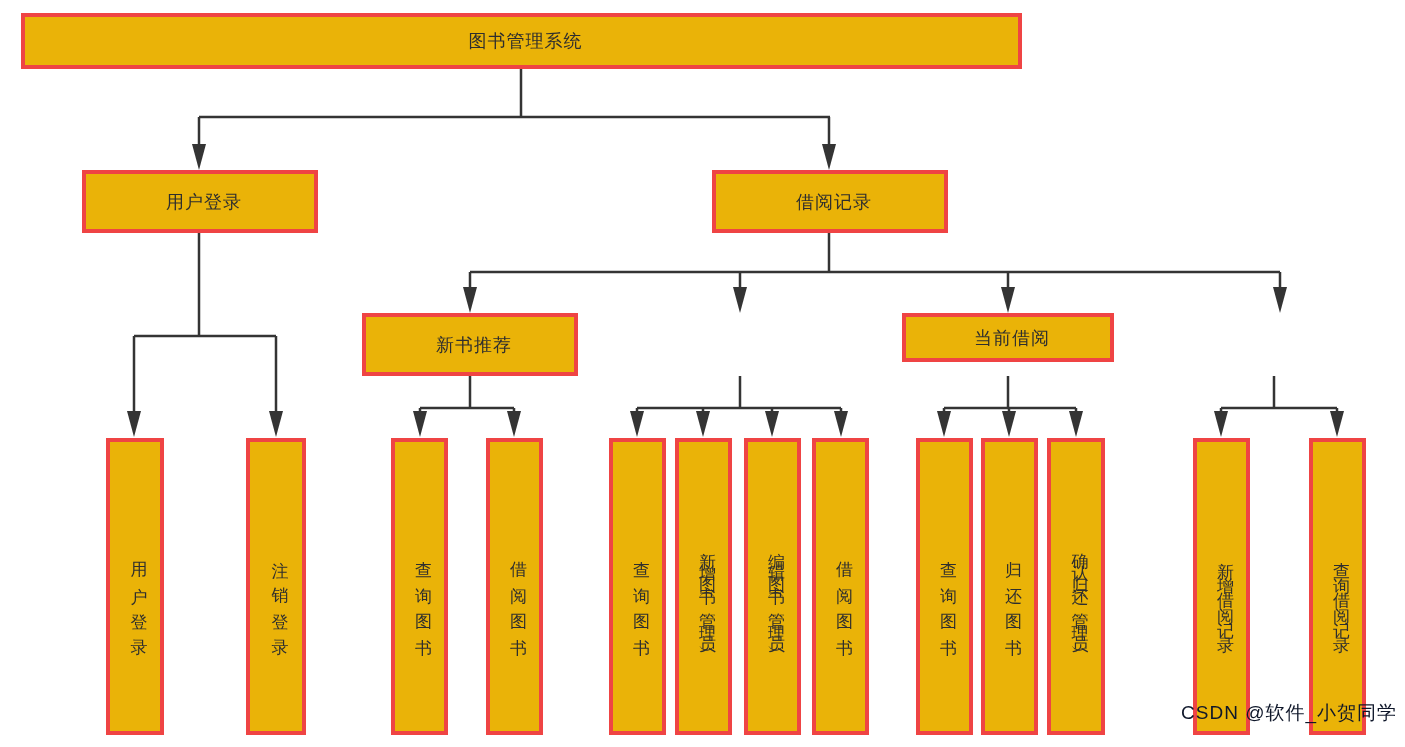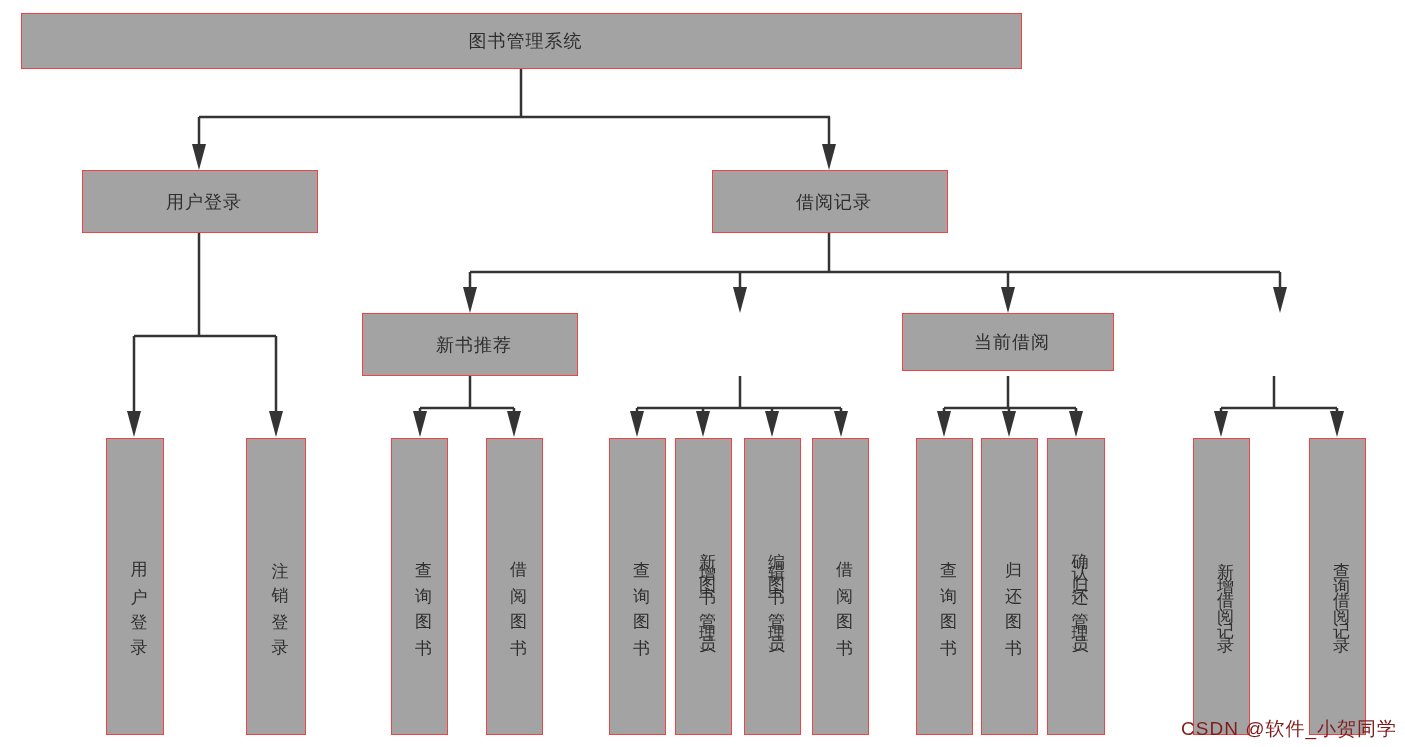--- a/index.html
+++ b/index.html
@@ -6,22 +6,22 @@
   #canvas{
     position:relative;
     width:1405px;height:747px;
     background:#ffffff;
     font-family:"Liberation Sans",sans-serif;
     overflow:hidden;
   }
   #wires{position:absolute;left:0;top:0;z-index:1;pointer-events:none;}
   .node{
     position:absolute;
-    background:#a3a3a3;
-    border:1px solid #ef4444;
+    background:#eab308;
+    border:4px solid #ef4444;
     box-sizing:border-box;
     display:flex;align-items:center;justify-content:center;
     color:#2e2e2e;
     z-index:2;
     padding-left:8px;
   }
   .hnode span{font-size:18px;letter-spacing:1px;white-space:nowrap;}
   .leaf{top:438px;height:297px;}
   .vtext{
     writing-mode:vertical-rl;
@@ -33,43 +33,43 @@
   .sp4{letter-spacing:26px;margin-bottom:-26px;}
   .sp6{letter-spacing:15px;margin-bottom:-15px;}
   .sp9{letter-spacing:12px;margin-bottom:-12px;}
 
   
   #root-box   {left:21px;  top:13px;  width:1001px; height:56px;}
   #b-login    {left:82px;  top:170px; width:236px;  height:63px;}
   #b-mgmt     {left:712px; top:170px; width:236px;  height:63px;}
   #g-newbook  {left:362px; top:313px; width:216px;  height:63px;}
   #g-borrow   {left:633px; top:313px; width:215px;  height:63px;}
-  #g-current  {left:902px; top:313px; width:212px;  height:58px;}
+  #g-current  {left:902px; top:313px; width:212px;  height:49px;}
   #g-records  {left:1168px;top:313px; width:212px;  height:63px;}
 
   
   #l-userlogin {left:106px; width:58px;}
   #l-logout    {left:246px; width:60px;}
   #l-query-a   {left:391px; width:57px;}
   #l-borrow-a  {left:486px; width:57px;}
   #l-query-b   {left:609px; width:57px;}
   #l-addbook   {left:675px; width:57px;}
   #l-editbook  {left:744px; width:57px;}
   #l-borrow-b  {left:812px; width:57px;}
   #l-query-c   {left:916px; width:57px;}
   #l-return    {left:981px; width:57px;}
   #l-confirm   {left:1047px;width:58px;}
   #l-addrec    {left:1193px;width:57px;}
   #l-queryrec  {left:1309px;width:57px;}
 
   #watermark{
     position:absolute;
-    right:8px;bottom:5px;
+    right:8px;bottom:21px;
     font-size:19px;
-    color:#7f1d1d;
+    color:#0f172a;
     letter-spacing:1px;
     z-index:5;
     white-space:nowrap;
   }
 </style>
 </head>
 <body>
 
 <div id="canvas">
 

